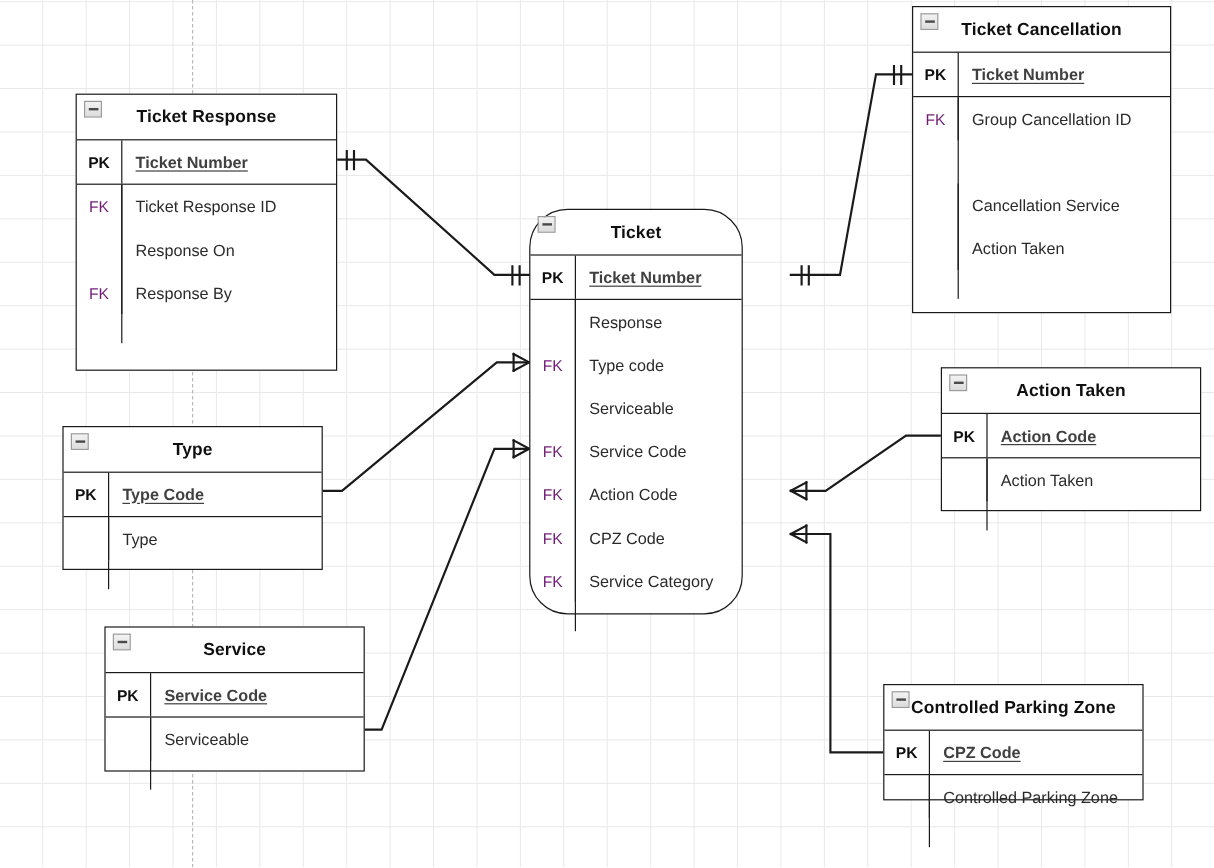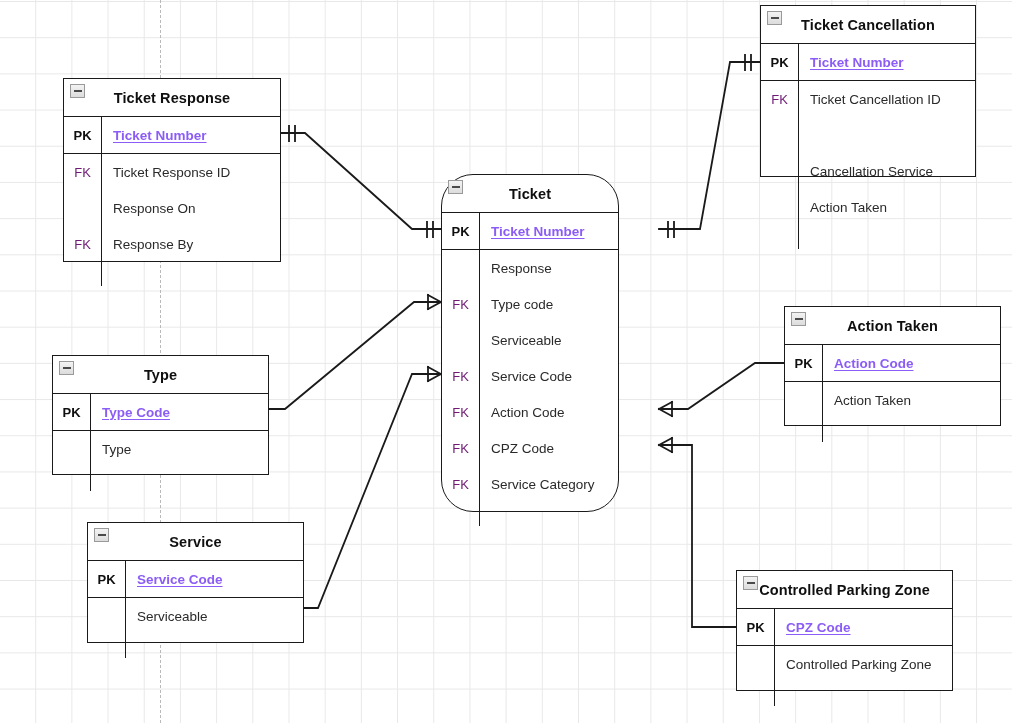--- a/index.html
+++ b/index.html
@@ -116,21 +116,21 @@
     padding-left: 11px;
     font-size: 13.5px;
     color: #2a2a2a;
     align-self: stretch;
     display: flex;
     align-items: center;
     border-left: 1.6px solid #1a1a1a;
   }
   .pk-band .attrcol {
     font-weight: bold;
-    color: #8b5cf6;
+    color: #404040;
     text-decoration: underline;
     text-underline-offset: 2px;
   }
   .attrs-body {
     position: relative;
   }
   .attrs-body .attrcol {
     border-left: 1.6px solid #1a1a1a;
   }
   .attrs-body .row:last-child .attrcol {
@@ -189,21 +189,21 @@
 
       <g>
         <path d="M659,445 L692,445 L692,627 L736,627"></path>
         <path d="M659,445 L672,438 M659,445 L672,452"></path>
         <path d="M672,438 L672,452"></path>
       </g>
 
     </g>
   </svg>
 
-  <div class="entity" style="left:63px; top:78px; width:218px; height:184px;">
+  <div class="entity" style="left:63px; top:78px; width:218px; height:231px;">
     <div class="ent-header">
       <span class="collapse-icon">
           <i></i>
         </span>
       <span class="ent-title">Ticket Response</span>
     </div>
     <div class="pk-band">
       <div class="row">
         <span class="keycol pk">PK</span>
         <span class="attrcol">Ticket Number</span>
@@ -223,37 +223,37 @@
         <span class="attrcol">Response By</span>
       </div>
       <div class="row spacer">
         <span class="keycol"></span>
         <span class="attrcol"></span>
       </div>
       <div class="vrule" style="height:108px;"></div>
     </div>
   </div>
 
-  <div class="entity" style="left:760px; top:5px; width:216px; height:172px;">
+  <div class="entity" style="left:760px; top:5px; width:216px; height:256px;">
     <div class="ent-header">
       <span class="collapse-icon">
           <i></i>
         </span>
       <span class="ent-title">Ticket Cancellation</span>
     </div>
     <div class="pk-band">
       <div class="row">
         <span class="keycol pk">PK</span>
         <span class="attrcol">Ticket Number</span>
       </div>
     </div>
     <div class="attrs-body">
       <div class="row">
         <span class="keycol">FK</span>
-        <span class="attrcol">Ticket Cancellation ID</span>
+        <span class="attrcol">Group Cancellation ID</span>
       </div>
       <div class="row">
         <span class="keycol"></span>
       </div>
       <div class="row">
         <span class="keycol"></span>
         <span class="attrcol">Cancellation Service</span>
       </div>
       <div class="row">
         <span class="keycol"></span>
@@ -388,21 +388,21 @@
         <span class="attrcol">Action Taken</span>
       </div>
       <div class="row spacer">
         <span class="keycol"></span>
         <span class="attrcol"></span>
       </div>
       <div class="vrule" style="height:36px;"></div>
     </div>
   </div>
 
-  <div class="entity" style="left:736px; top:570px; width:217px; height:121px;">
+  <div class="entity" style="left:736px; top:570px; width:217px; height:97px;">
     <div class="ent-header">
       <span class="collapse-icon">
           <i></i>
         </span>
       <span class="ent-title">Controlled Parking Zone</span>
     </div>
     <div class="pk-band">
       <div class="row">
         <span class="keycol pk">PK</span>
         <span class="attrcol">CPZ Code</span>

